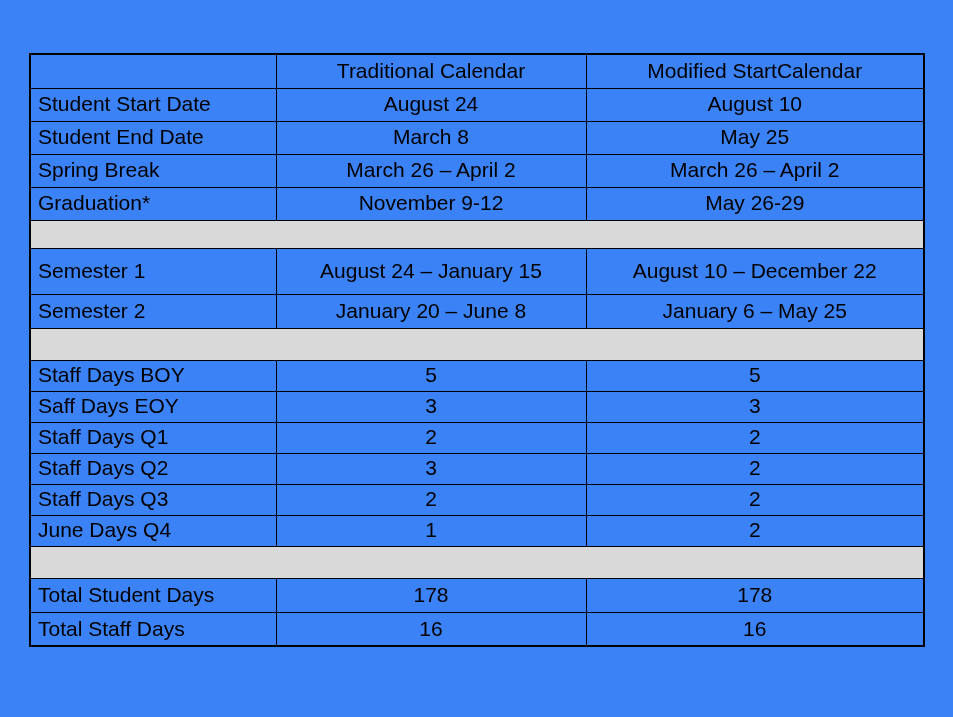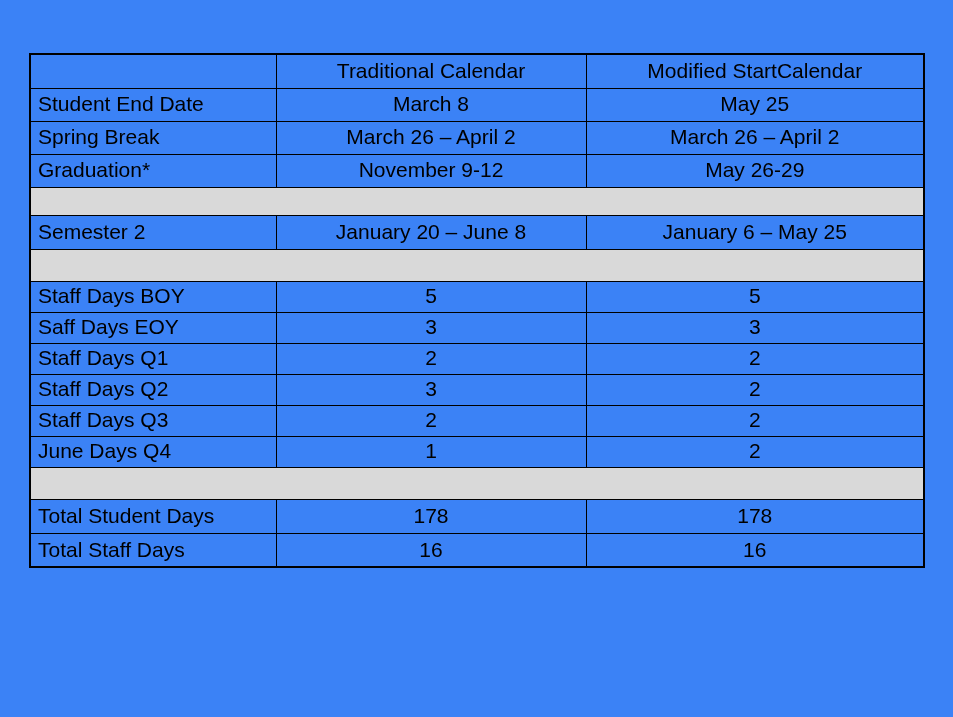--- a/index.html
+++ b/index.html
@@ -72,20 +72,25 @@
         <col class="c3">
       </colgroup>
 
     <tbody>
         <tr class="rh-header">
       <td class="label"></td>
       <td class="head">Traditional Calendar</td>
       <td class="head">Modified StartCalendar</td>
     </tr>
 
+    <tr class="rh-33">
+      <td class="label">Student Start Date</td>
+      <td class="val">August 24</td>
+      <td class="val">August 10</td>
+    </tr>
 
     <tr class="rh-33">
       <td class="label">Student End Date</td>
       <td class="val">March 8</td>
       <td class="val">May 25</td>
     </tr>
 
     <tr class="rh-33">
       <td class="label">Spring Break</td>
       <td class="val">March 26 – April 2</td>
@@ -95,20 +100,25 @@
     <tr class="rh-33">
       <td class="label">Graduation*</td>
       <td class="val">November 9-12</td>
       <td class="val">May 26-29</td>
     </tr>
 
     <tr class="spacer rh-28">
       <td colspan="3"></td>
     </tr>
 
+    <tr class="rh-46">
+      <td class="label">Semester 1</td>
+      <td class="val">August 24 – January 15</td>
+      <td class="val">August 10 – December 22</td>
+    </tr>
 
     <tr class="rh-34">
       <td class="label">Semester 2</td>
       <td class="val">January 20 – June 8</td>
       <td class="val">January 6 – May 25</td>
     </tr>
 
     <tr class="spacer rh-32">
       <td colspan="3"></td>
     </tr>

